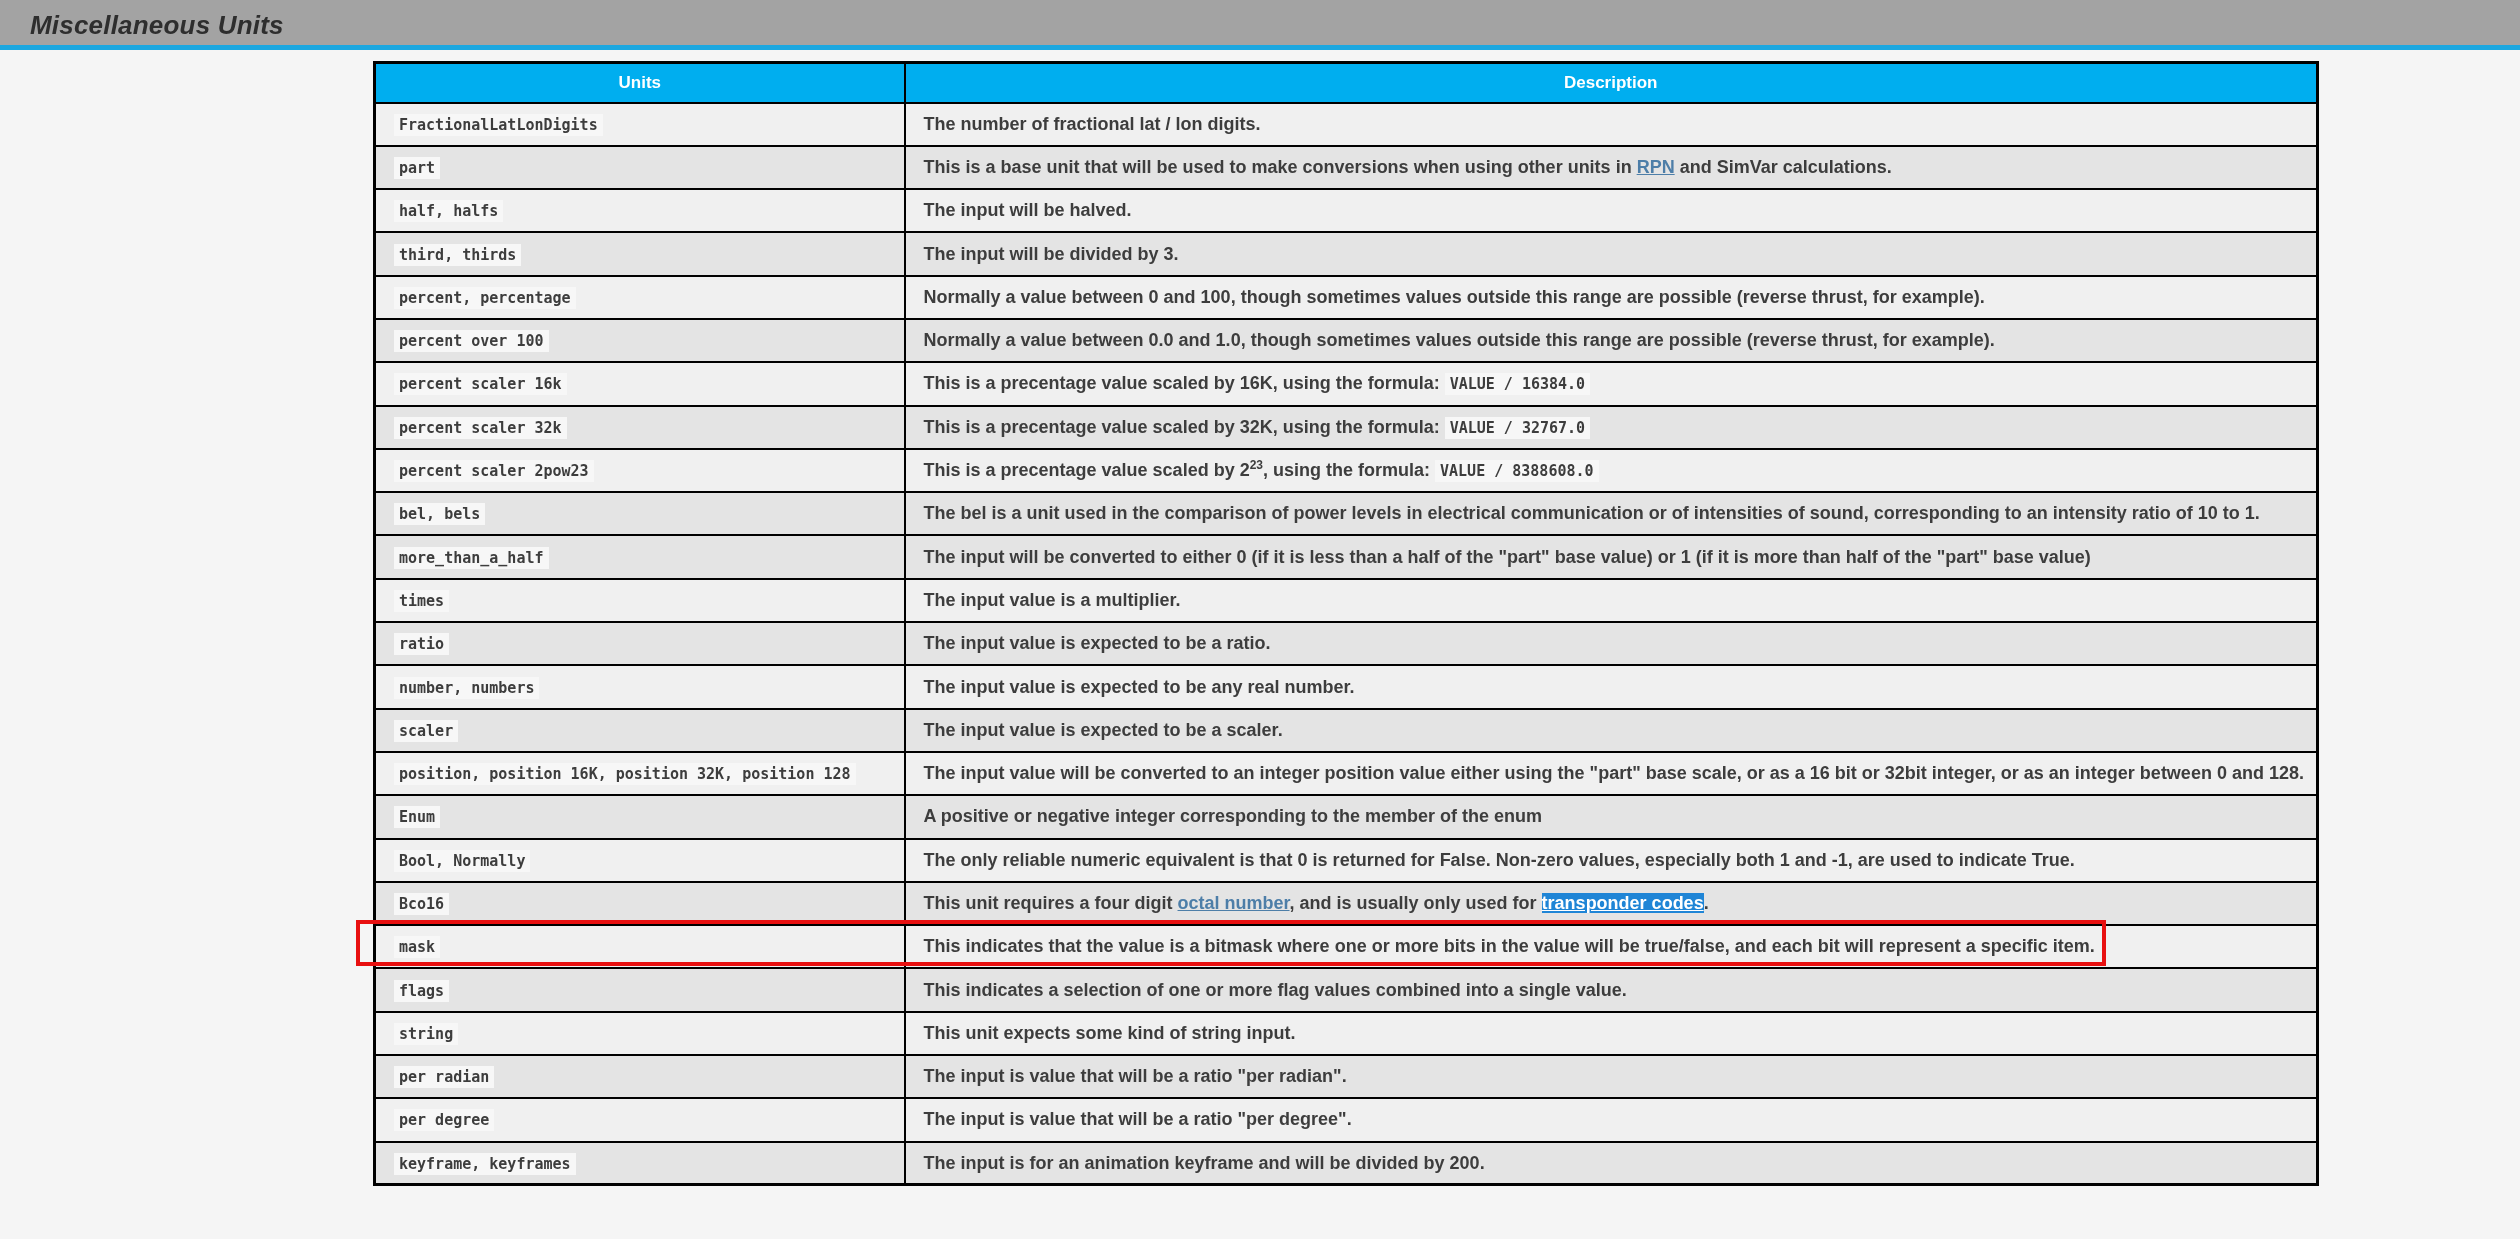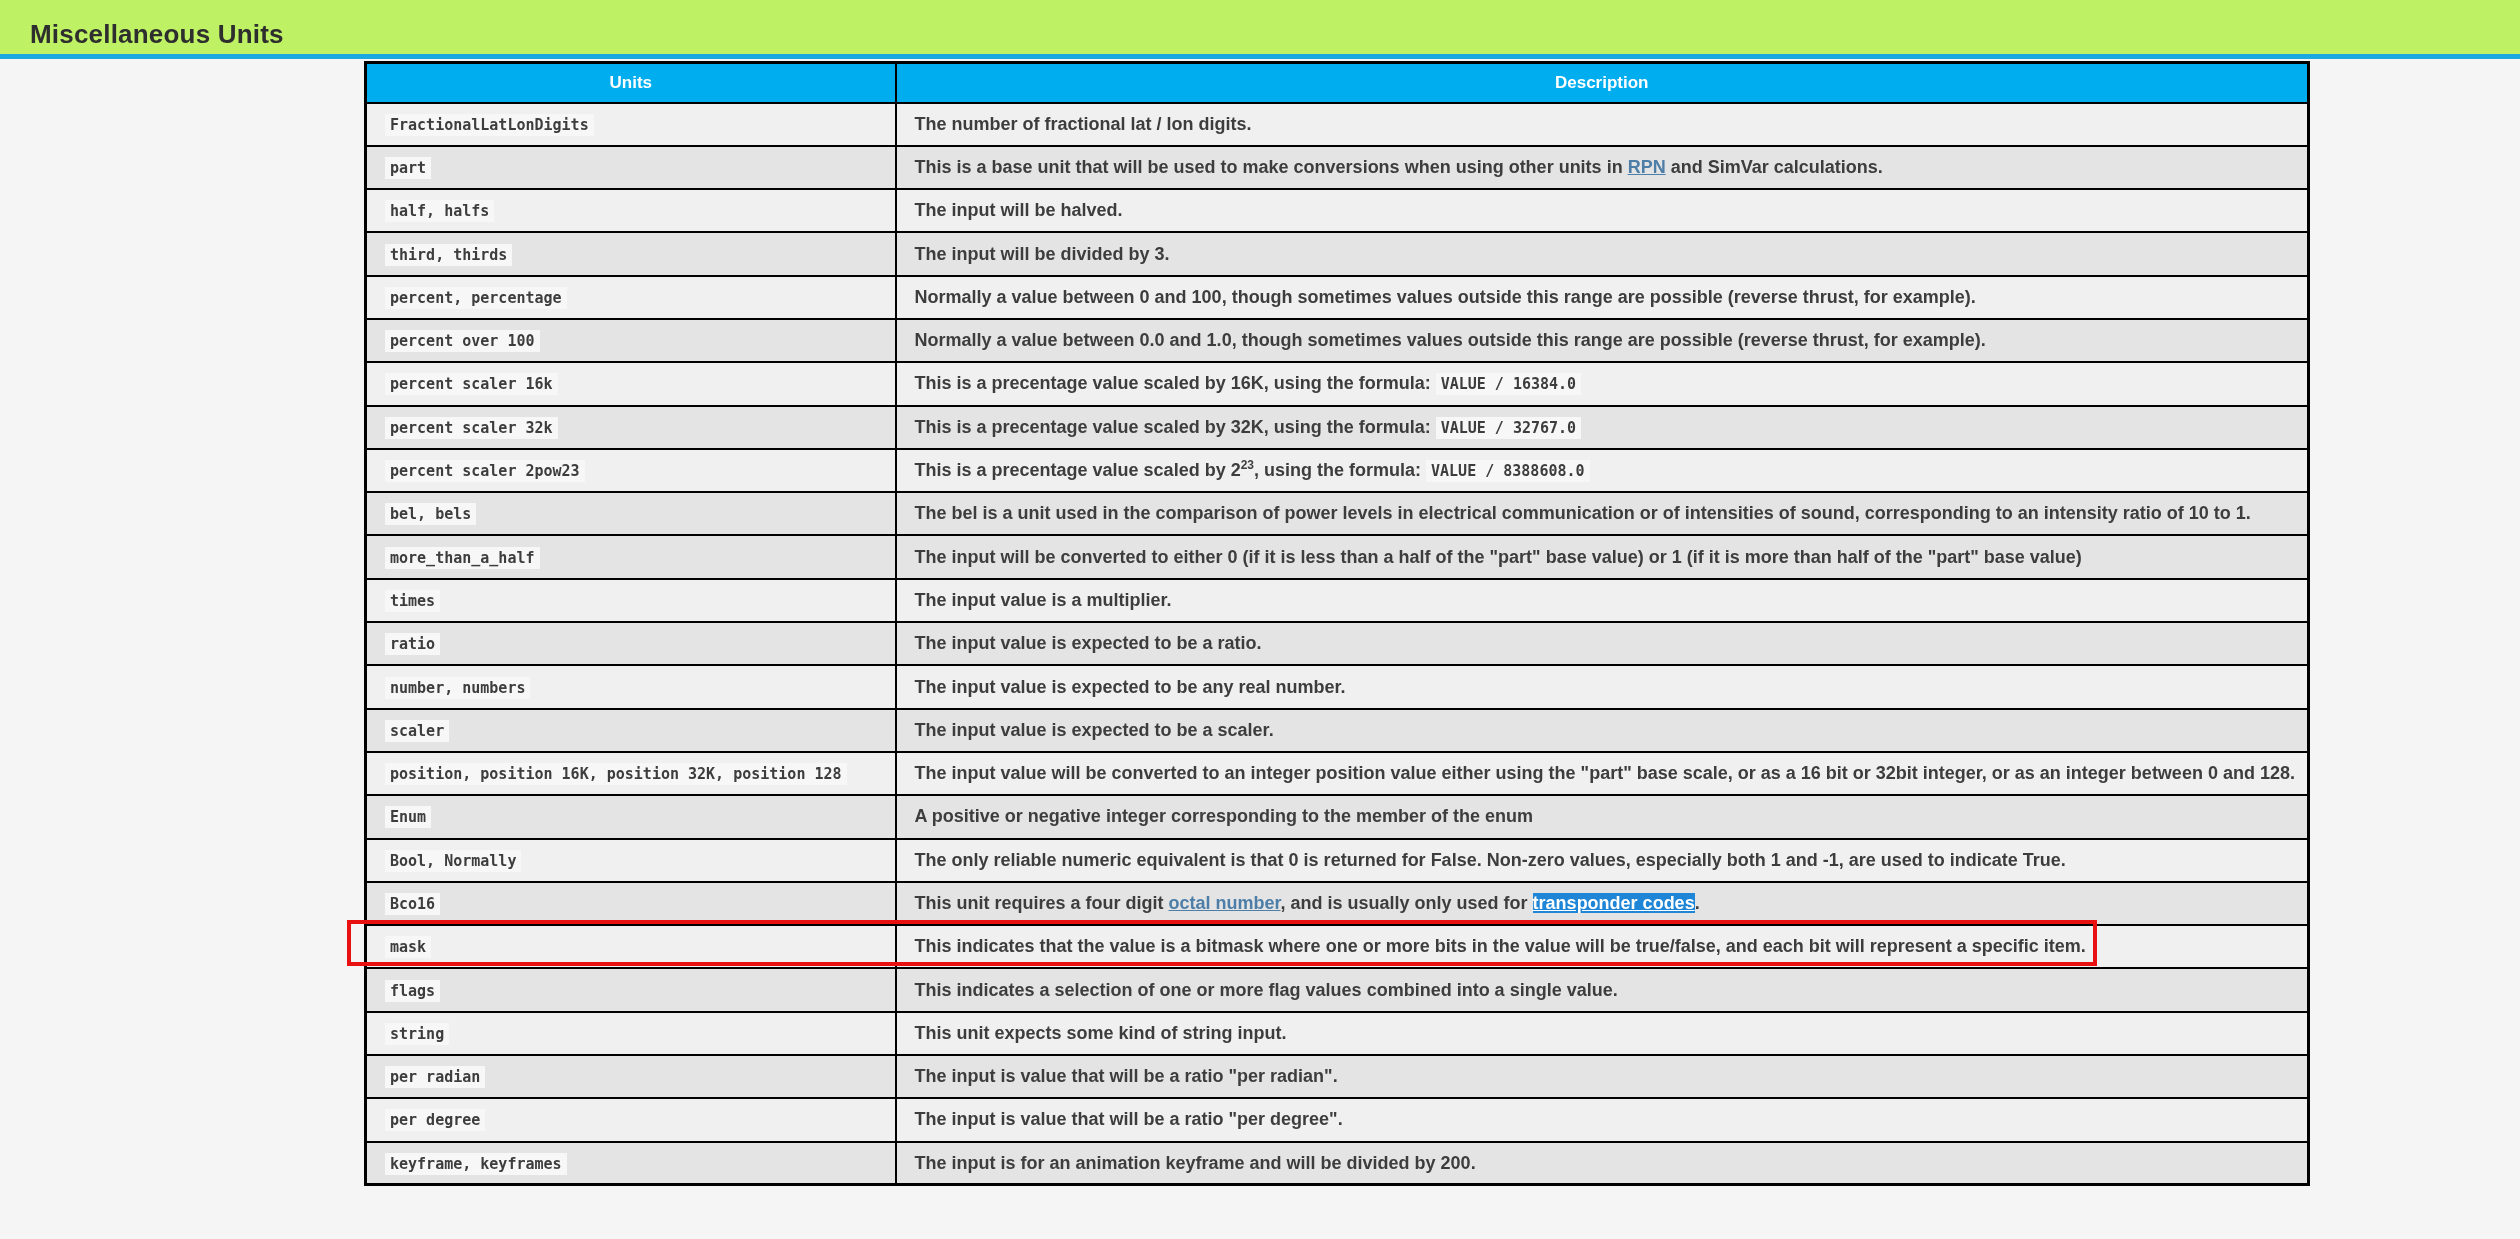--- a/index.html
+++ b/index.html
@@ -3,29 +3,29 @@
 <meta charset="utf-8">
 <style>
   html,body { margin:0; padding:0; }
   body {
     width:2520px; height:1239px;
     background:#f5f5f5;
     font-family:"Liberation Sans", sans-serif;
     position:relative;
     overflow:hidden;
   }
-  .topbar { background:#bef264; padding:19px 0 4px 30px; }
+  .topbar { background:#a3a3a3; padding:10px 0 4px 30px;font-style:italic; }
   h1 {
     margin:0; font-size:26px; font-weight:bold;
     color:#2e2e2e; letter-spacing:0.2px;
     font-family:"Liberation Sans", sans-serif;
   }
   .title-rule { height:5px; width:2520px; background:var(--rule-color,#1ba7e0); }
 
-  .table-wrap { position:absolute; left:364px; top:61px; }
+  .table-wrap { position:absolute; left:373px; top:61px; }
 
   table { border-collapse:collapse; border:3px solid #000; table-layout:fixed; }
   th {
     background:var(--header-bg,#00aeef);
     color:#fff; font-size:17px; font-weight:bold;
     height:40px; border:2px solid #000; box-sizing:border-box;
     text-align:center; vertical-align:middle;
   }
   th.units-col { width:530px; }
   th.desc-col  { width:1387px; }

